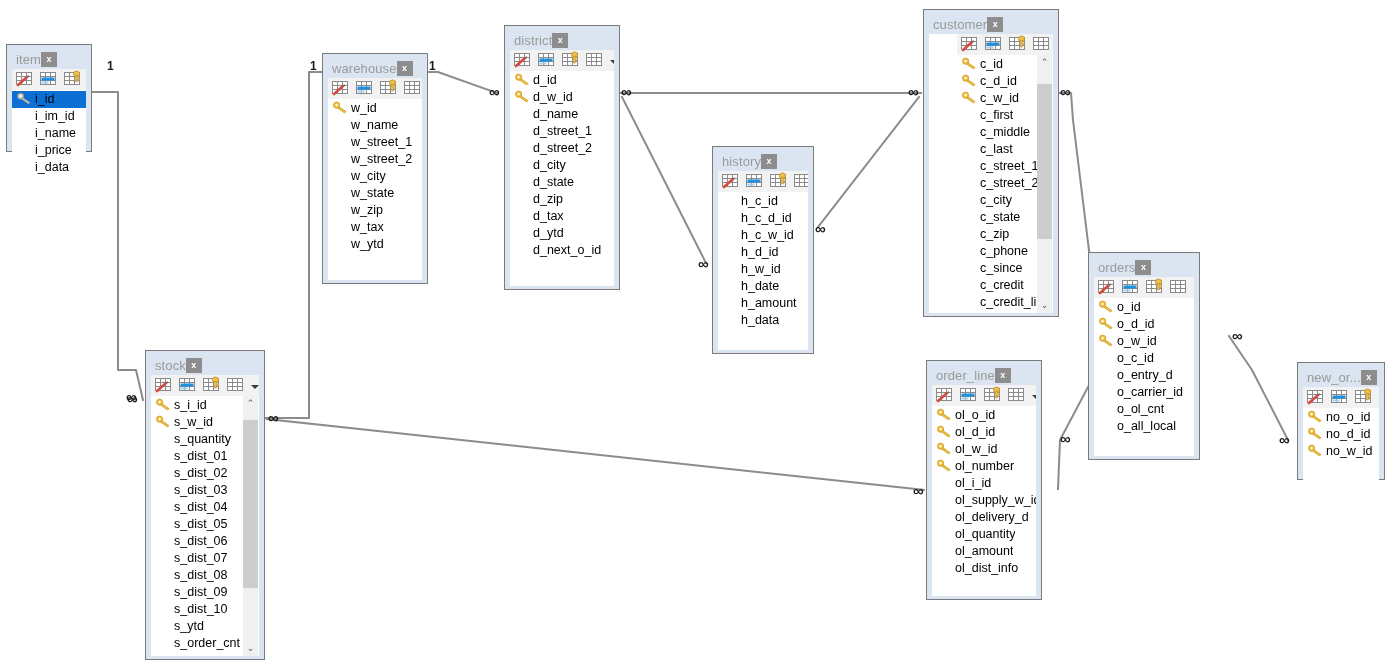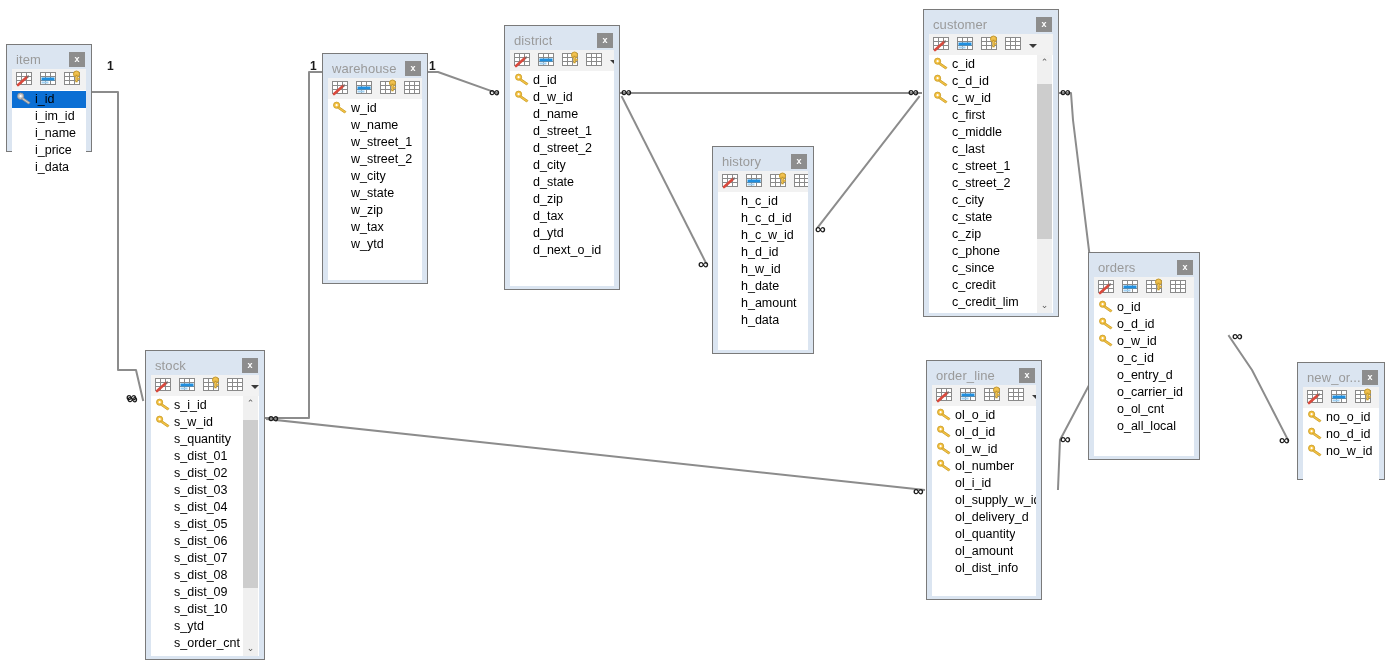--- a/index.html
+++ b/index.html
@@ -18,21 +18,21 @@
     position:absolute;
     box-sizing:border-box;
     border:1px solid #7a7a7a;
     background:#dbe5f1;
     padding:4px 5px 5px 5px;
     font-size:12.5px;
     color:#111;
   }
   .tbl .titlebar{
     height:20px;
-    display:flex;align-items:center;justify-content:space-between;
+    display:flex;align-items:center;
     padding:0 1px 0 4px;
     box-sizing:border-box;
   }
   .tbl .ttl{
     color:#9a9a9a;
     font-size:13px;
     white-space:nowrap;
     overflow:hidden;
     letter-spacing:.1px;
   }
@@ -491,21 +491,21 @@
               <span class="lbl">h_data</span>
             </div>
           </div>
         </div>
       </div>
       <div class="tbl" style="left: 923px; top: 9px; width: 136px; height: 308px;">
         <div class="titlebar">
           <div class="ttl">customer</div>
           <div class="closebtn">x</div>
         </div>
-        <div class="body" style="height: 279px;">
+        <div class="body" style="height: 279px; padding-left: 28px;">
           <div class="toolbar">
             <span class="tbtn"><svg width="19" height="17" viewBox="0 0 19 17">
                 <rect x="1.5" y="2.5" width="15" height="12" fill="#ffffff" stroke="#8a8a8a"></rect>
                 <line x1="1.5" y1="6.5" x2="16.5" y2="6.5" stroke="#8a8a8a"></line>
                 <line x1="1.5" y1="10.5" x2="16.5" y2="10.5" stroke="#8a8a8a"></line>
                 <line x1="6.5" y1="2.5" x2="6.5" y2="14.5" stroke="#8a8a8a"></line>
                 <line x1="11.5" y1="2.5" x2="11.5" y2="14.5" stroke="#8a8a8a"></line>
                 <line x1="3" y1="15" x2="12" y2="7" stroke="#d94a3d" stroke-width="2.6" stroke-linecap="round"></line>
                 <path d="M11 7 L14 5 L13.2 8 Z" fill="#6e6e6e"></path>
               </svg></span>

